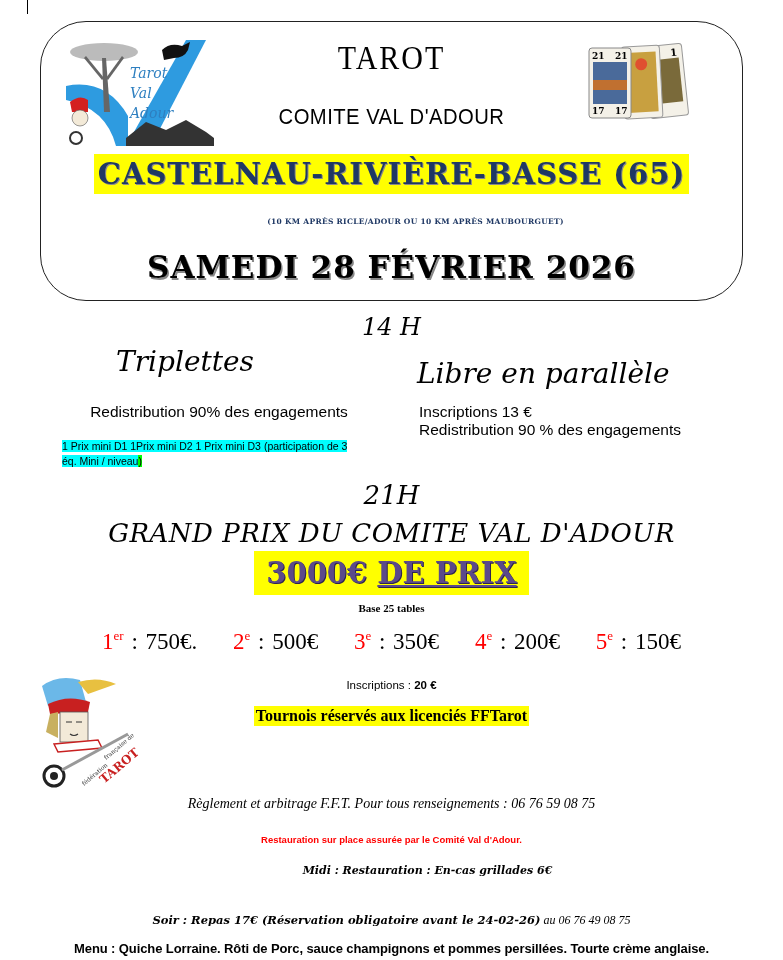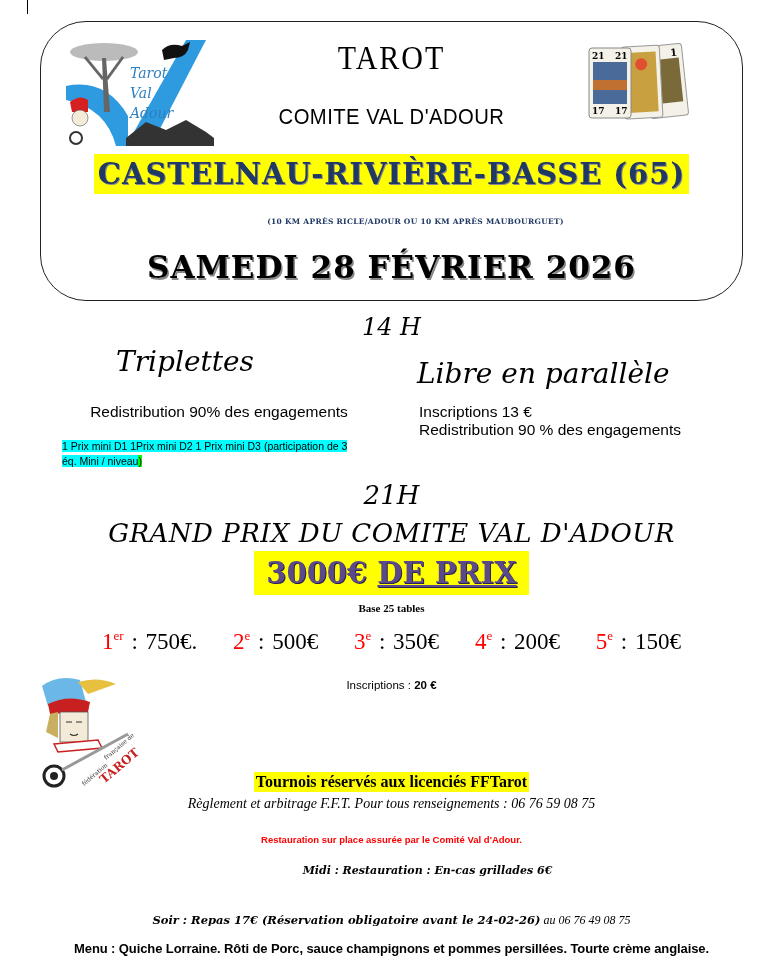--- a/index.html
+++ b/index.html
@@ -63,21 +63,21 @@
   }
   .ranks .item { margin: 0 14px; }
   .ranks .num { color: #ff0000; }
   .ranks sup { font-size: 13px; color: #ff0000; vertical-align: 9px; }
 
   .gp-inscr { top: 679px; font-size: 11.5px; }
   .gp-inscr b { font-weight: bold; }
 
   .fft-logo { left: 28px; top: 672px; width: 122px; height: 122px; }
 
-  .reserved-wrap { top: 772px; }
+  .reserved-wrap { top: 706px; }
   .reserved {
     display: inline-block; background: #ffff00; font-family: "Liberation Serif", serif;
     font-weight: bold; font-size: 16px; padding: 0 2px; line-height: 20px;
   }
   .reglement { top: 796px; font-family: "Liberation Serif", serif; font-style: italic; font-size: 14px; }
   .restauration { top: 834px; font-size: 9.5px; color: #ff0000; font-weight: bold; }
   .midi { top: 864px; font-size: 11px; font-weight: bold; font-family: "DejaVu Serif", serif; font-style: italic; padding-left: 36px; }
   .soir { top: 913px; font-size: 11.5px; font-family: "DejaVu Serif", serif; font-style: italic; }
   .soir b { font-weight: bold; }
   .soir .phone { font-family: "Liberation Serif", serif; font-size: 12px; }

